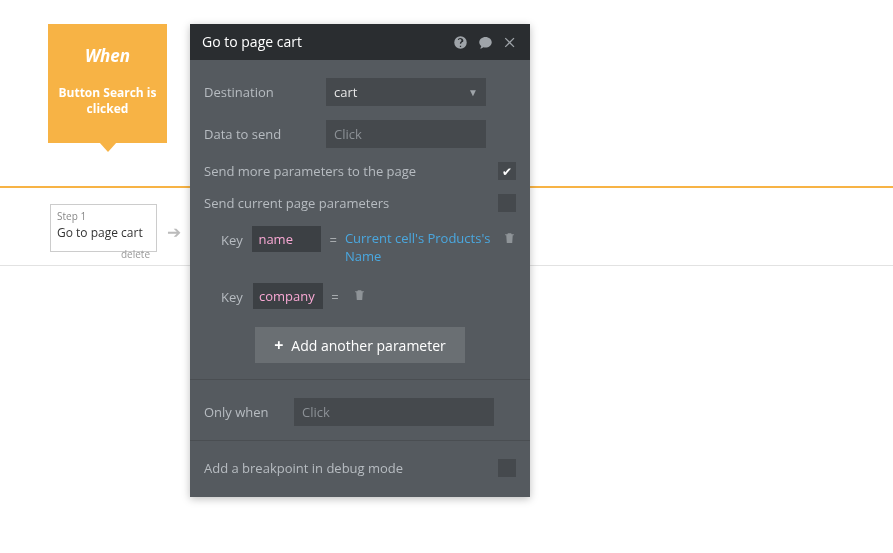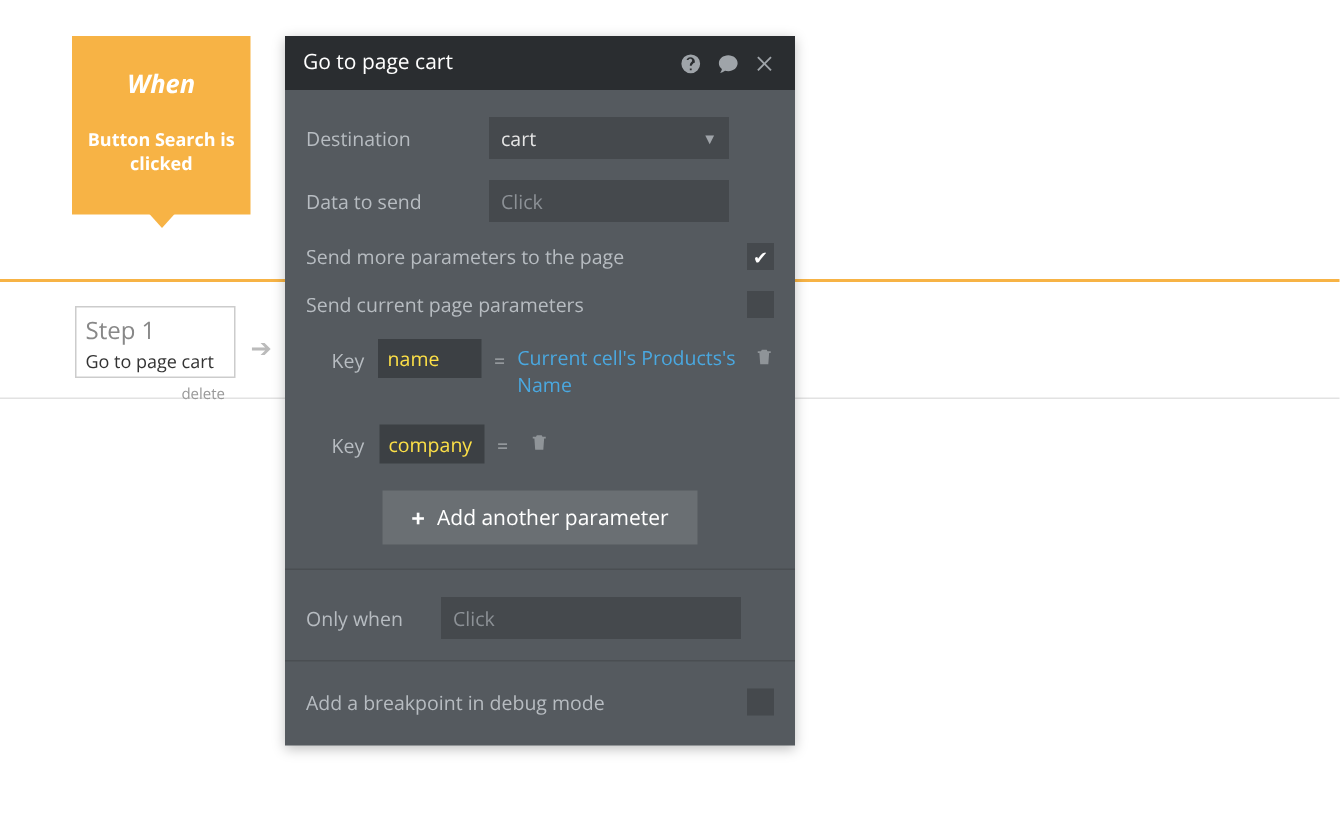--- a/index.html
+++ b/index.html
@@ -28,21 +28,21 @@
   
   .strip{
     position:absolute; left:0; right:0; top:186px; height:80px;
     border-top:2px solid #F7B345; border-bottom:1px solid #e2e2e2;
     background:#ffffff;
   }
   .step-card{
     position:absolute; left:50px; top:16px; width:107px; height:48px;
     border:1px solid #ccc; padding:4px 6px; font-size:11px; color:#555; background:#fff;
   }
-  .step-card .t1{ font-size:16px; color:#888;}
+  .step-card .t1{ font-size:10px; color:#888;}
   .step-card .t2{ font-size:12px; color:#333; margin-top:1px;}
   .step-card .t3{ font-size:10px; color:#999; text-align:right; margin-top:6px;}
   .arrow-right{
     position:absolute; left:167px; top:32px; font-size:17px; color:#bbb;
   }
 
   
   .panel{
     position:absolute; left:190px; top:24px; width:340px;
     background:#555a5f; color:#b7bcc1; font-size:13px;
@@ -74,21 +74,21 @@
   .txt.wide{ width:200px;}
 
   .chk{
     width:18px; height:18px; background:#45494d; display:inline-flex;
     align-items:center; justify-content:center; color:#fff; font-size:12px;
   }
   .spacer{flex:1;}
 
   .keyrow{ display:flex; align-items:flex-start; margin-bottom:18px;}
   .keyrow .klabel{ width:32px; padding-top:5px;margin-left:17px;}
-  .keyrow .kinput{ width:70px; height:26px; background:#3c4044; color:#fde047; display:flex; align-items:center; padding:12px 6px; font-size:13px;}
+  .keyrow .kinput{ width:70px; height:26px; background:#3c4044; color:#f9a8d4; display:flex; align-items:center; padding:12px 6px; font-size:13px;}
   .keyrow .eq{ width:24px; text-align:center; padding-top:5px; color:#a7abae;}
   .keyrow .expr{ width:155px; color:#4aa8e0; font-size:13px; line-height:1.35; padding-top:4px;}
   .keyrow .trash{ padding-top:5px; padding-left:6px;}
   .trash svg{width:13px;height:14px; fill:#8f9498;}
 
   .addbtn{
     margin:6px auto 2px; width:210px; height:36px;
     background:#6a6f73; color:#fff; display:flex; align-items:center; justify-content:center;
     gap:8px; font-size:14px; cursor:pointer;
   }

